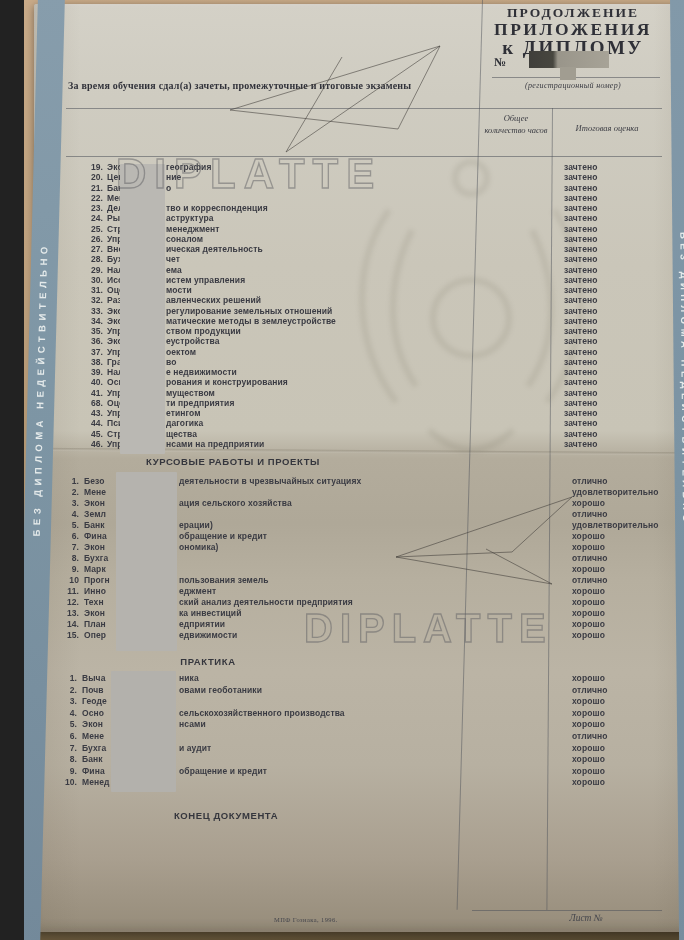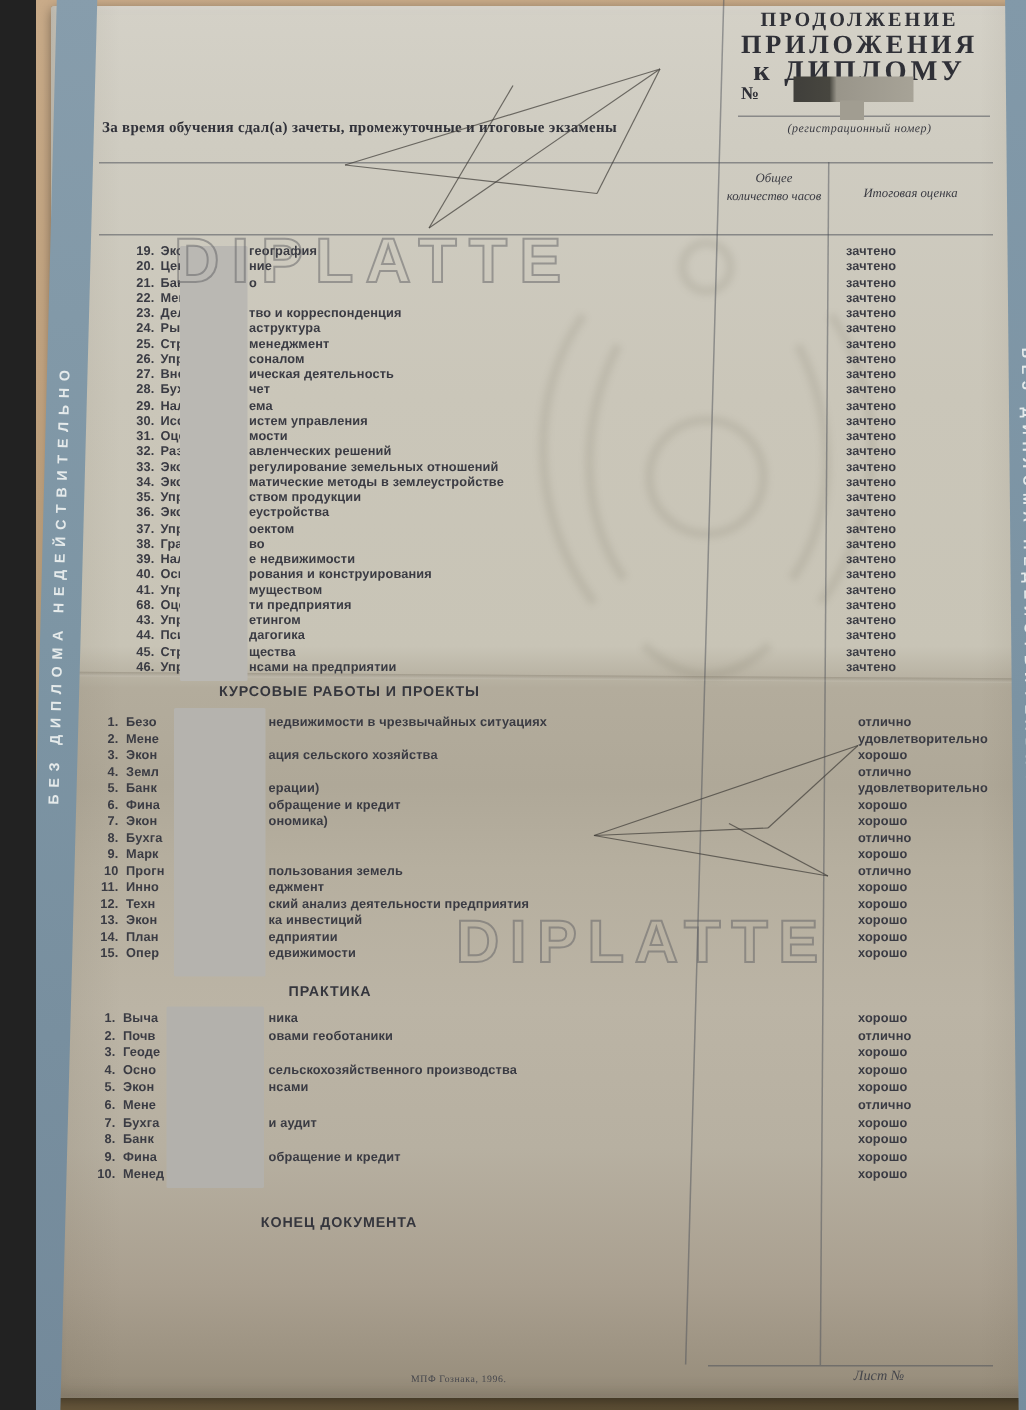--- a/index.html
+++ b/index.html
@@ -152,38 +152,38 @@
       <div class="row"><span class="num">41.</span><span class="pre">Управ</span><span class="suf">муществом</span><span class="grade">зачтено</span></div>
       <div class="row"><span class="num">68.</span><span class="pre">Оцен</span><span class="suf">ти предприятия</span><span class="grade">зачтено</span></div>
       <div class="row"><span class="num">43.</span><span class="pre">Упра</span><span class="suf">етингом</span><span class="grade">зачтено</span></div>
       <div class="row"><span class="num">44.</span><span class="pre">Психо</span><span class="suf">дагогика</span><span class="grade">зачтено</span></div>
       <div class="row"><span class="num">45.</span><span class="pre">Страх</span><span class="suf">щества</span><span class="grade">зачтено</span></div>
       <div class="row"><span class="num">46.</span><span class="pre">Управ</span><span class="suf">нсами на предприятии</span><span class="grade">зачтено</span></div>
     </div>
 
   <div class="sect" style="left:104px;top:456px;width:210px;">КУРСОВЫЕ РАБОТЫ И ПРОЕКТЫ</div>
   <div class="list cw">
-      <div class="row"><span class="num">1.</span><span class="pre">Безо</span><span class="suf">недвижимости в чрезвычайных ситуациях</span><span class="grade">отлично</span></div>
+      <div class="row"><span class="num">1.</span><span class="pre">Безо</span><span class="suf">деятельности в чрезвычайных ситуациях</span><span class="grade">отлично</span></div>
       <div class="row"><span class="num">2.</span><span class="pre">Мене</span><span class="grade">удовлетворительно</span></div>
       <div class="row"><span class="num">3.</span><span class="pre">Экон</span><span class="suf">ация сельского хозяйства</span><span class="grade">хорошо</span></div>
       <div class="row"><span class="num">4.</span><span class="pre">Земл</span><span class="grade">отлично</span></div>
       <div class="row"><span class="num">5.</span><span class="pre">Банк</span><span class="suf">ерации)</span><span class="grade">удовлетворительно</span></div>
       <div class="row"><span class="num">6.</span><span class="pre">Фина</span><span class="suf">обращение и кредит</span><span class="grade">хорошо</span></div>
       <div class="row"><span class="num">7.</span><span class="pre">Экон</span><span class="suf">ономика)</span><span class="grade">хорошо</span></div>
       <div class="row"><span class="num">8.</span><span class="pre">Бухга</span><span class="grade">отлично</span></div>
       <div class="row"><span class="num">9.</span><span class="pre">Марк</span><span class="grade">хорошо</span></div>
       <div class="row"><span class="num">10</span><span class="pre">Прогн</span><span class="suf">пользования земель</span><span class="grade">отлично</span></div>
       <div class="row"><span class="num">11.</span><span class="pre">Инно</span><span class="suf">еджмент</span><span class="grade">хорошо</span></div>
       <div class="row"><span class="num">12.</span><span class="pre">Техн</span><span class="suf">ский анализ деятельности предприятия</span><span class="grade">хорошо</span></div>
       <div class="row"><span class="num">13.</span><span class="pre">Экон</span><span class="suf">ка инвестиций</span><span class="grade">хорошо</span></div>
       <div class="row"><span class="num">14.</span><span class="pre">План</span><span class="suf">едприятии</span><span class="grade">хорошо</span></div>
       <div class="row"><span class="num">15.</span><span class="pre">Опер</span><span class="suf">едвижимости</span><span class="grade">хорошо</span></div>
     </div>
 
-  <div class="sect" style="left:91px;top:656px;width:210px;">ПРАКТИКА</div>
+  <div class="sect" style="left:79px;top:656px;width:210px;">ПРАКТИКА</div>
   <div class="list pr">
       <div class="row"><span class="num">1.</span><span class="pre">Выча</span><span class="suf">ника</span><span class="grade">хорошо</span></div>
       <div class="row"><span class="num">2.</span><span class="pre">Почв</span><span class="suf">овами геоботаники</span><span class="grade">отлично</span></div>
       <div class="row"><span class="num">3.</span><span class="pre">Геоде</span><span class="grade">хорошо</span></div>
       <div class="row"><span class="num">4.</span><span class="pre">Осно</span><span class="suf">сельскохозяйственного производства</span><span class="grade">хорошо</span></div>
       <div class="row"><span class="num">5.</span><span class="pre">Экон</span><span class="suf">нсами</span><span class="grade">хорошо</span></div>
       <div class="row"><span class="num">6.</span><span class="pre">Мене</span><span class="grade">отлично</span></div>
       <div class="row"><span class="num">7.</span><span class="pre">Бухга</span><span class="suf">и аудит</span><span class="grade">хорошо</span></div>
       <div class="row"><span class="num">8.</span><span class="pre">Банк</span><span class="grade">хорошо</span></div>
       <div class="row"><span class="num">9.</span><span class="pre">Фина</span><span class="suf">обращение и кредит</span><span class="grade">хорошо</span></div>

